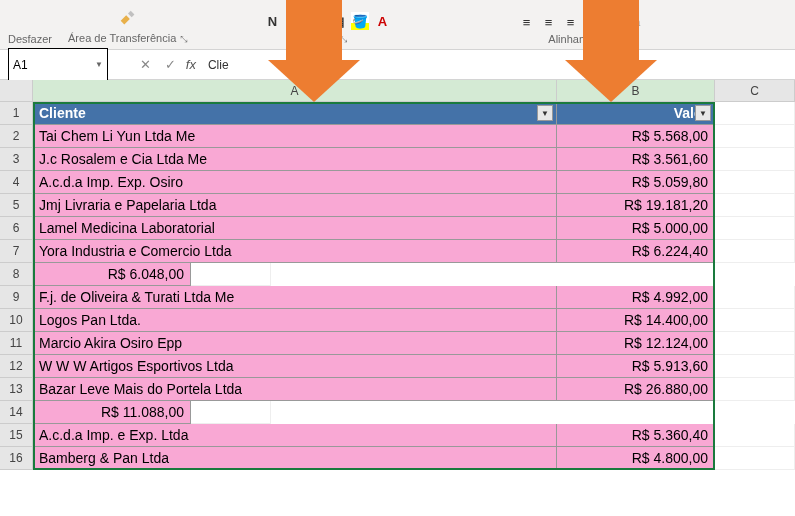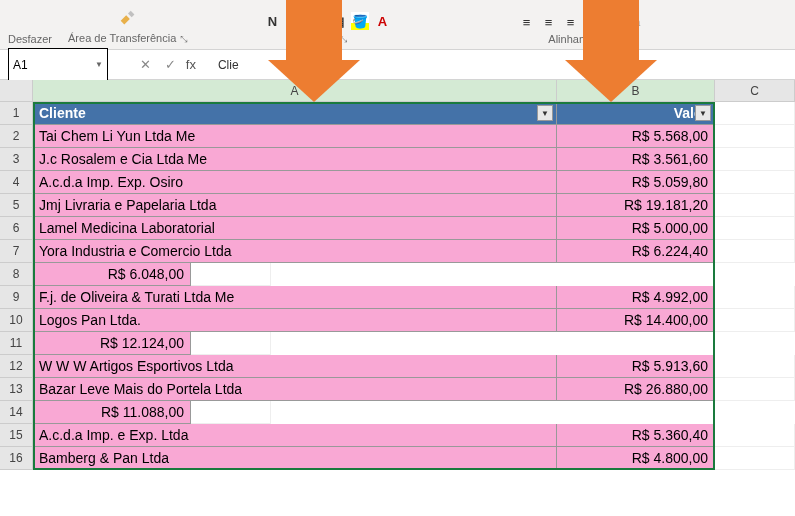--- a/index.html
+++ b/index.html
@@ -10,22 +10,22 @@
 .ribbon-group-label { font-size: 11px; color: #666; margin-top: 2px; }
 .ribbon-icons { display: flex; gap: 4px; align-items: center; }
 .ribbon-btn { width: 18px; height: 18px; display: flex; align-items: center; justify-content: center; cursor: pointer; font-size: 13px; font-weight: bold; color: #333; }
 .dialog-launcher { font-size: 9px; color: #666; margin-left: 4px; cursor: pointer; }
 
 .namebar { height: 30px; display: flex; align-items: center; border-bottom: 1px solid #d4d4d4; background: #fff; }
 .name-box { width: 100px; height: 22px; margin-left: 8px; border: 1px solid #000000; background: #fff; display: flex; align-items: center; padding: 16px 4px; font-size: 12px; }
 .name-box-dd { margin-left: auto; font-size: 8px; color: #666; }
 .fx-area { display: flex; align-items: center; margin-left: 28px; gap: 6px; }
 .fx-btn { color: #888; font-size: 13px; padding: 0 4px; cursor: pointer; }
-.fx-label { font-size: 13px; color: #555; }
-.formula-input { margin-left: 16px; font-size: 12px; color: #333; }
+.fx-label { font-style: italic; font-size: 13px; color: #555; }
+.formula-input { margin-left: 6px; font-size: 12px; color: #333; }
 
 .grid { position: relative; }
 .col-headers { display: flex; height: 22px; background: #e6e6e6; border-bottom: 1px solid #ccc; }
 .corner { width: 33px; border-right: 1px solid #ccc; background: #e6e6e6; }
 .col-h { display: flex; align-items: center; justify-content: center; font-size: 12px; color: #444; border-right: 1px solid #ccc; background: #d4ead4; }
 .col-h.A { width: 524px; }
 .col-h.B { width: 158px; }
 .col-h.C { width: 80px; background: #e6e6e6; }
 
 .rows { }
@@ -173,20 +173,21 @@
         <div class="cell C"></div>
       </div>
       <div class="row data-row">
         <div class="row-h">10</div>
         <div class="cell A">Logos Pan Ltda.</div>
         <div class="cell B">R$ 14.400,00</div>
         <div class="cell C"></div>
       </div>
       <div class="row data-row alt">
         <div class="row-h">11</div>
+        <div class="cell A">Marcio Akira Osiro Epp</div>
         <div class="cell B">R$ 12.124,00</div>
         <div class="cell C"></div>
       </div>
       <div class="row data-row">
         <div class="row-h">12</div>
         <div class="cell A">W W W Artigos Esportivos Ltda</div>
         <div class="cell B">R$ 5.913,60</div>
         <div class="cell C"></div>
       </div>
       <div class="row data-row alt">

